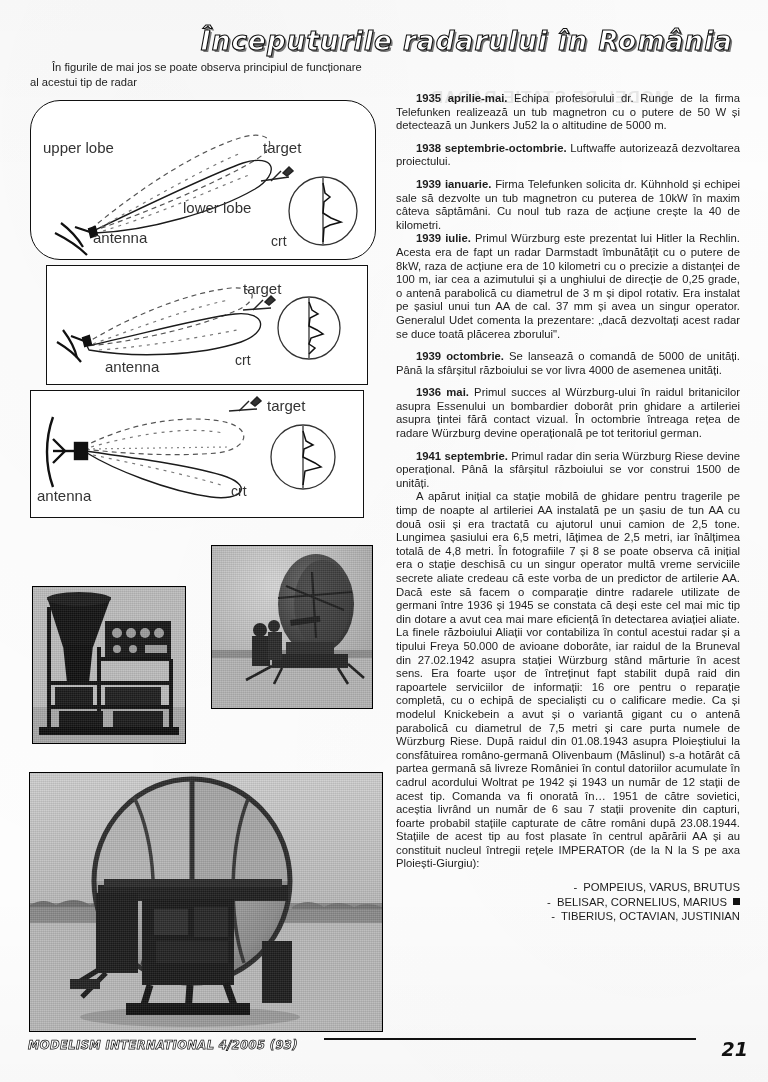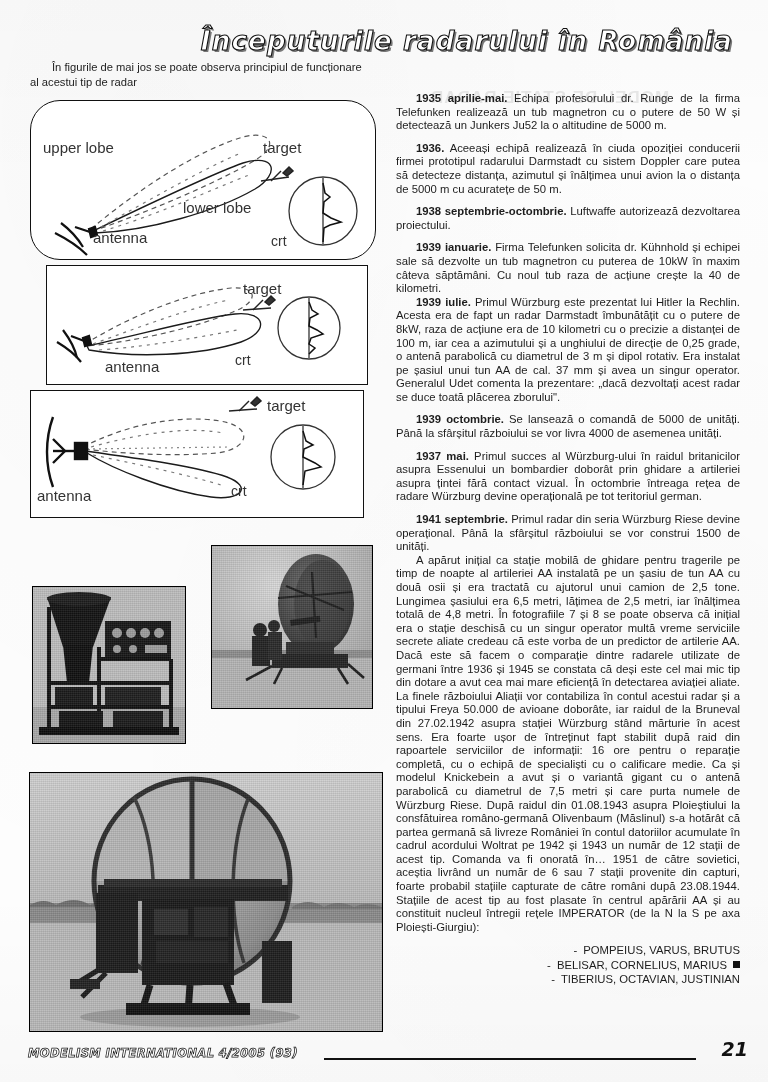--- a/index.html
+++ b/index.html
@@ -143,21 +143,21 @@
   }
 
   
   #footer {
     position: absolute;
     left: 28px;
     right: 20px;
     bottom: 22px;
     height: 22px;
     display: flex;
-    align-items: flex-end;
+    align-items: flex-start;
     gap: 26px;
   }
   #footer-journal {
     font-family: "DejaVu Sans", sans-serif;
     font-size: 11.5px;
     font-weight: bold;
     font-style: italic;
     color: #ffffff;
     -webkit-text-stroke: 0.75px #151515;
     white-space: nowrap;
@@ -423,42 +423,39 @@
     </svg>
     <div class="grain"></div>
   </div>
 
   <div id="right-col">
 
     <p>
       <b>1935 aprilie-mai.</b><span> Echipa profesorului dr. Runge de la firma Telefunken realizează un tub magnetron cu o putere de 50 W și detectează un Junkers Ju52 la o altitudine de 5000 m.</span>
     </p>
 
-    <p>
-      <b>1936.</b><span> Aceeași echipă realizează în ciuda opoziției conducerii firmei prototipul radarului Darmstadt cu sistem Doppler care putea să detecteze distanța, azimutul și înălțimea unui avion la o distanța de 5000 m cu acuratețe de 50 m.</span>
-    </p>
 
     <p>
       <b>1938 septembrie-octombrie.</b><span> Luftwaffe autorizează dezvoltarea proiectului.</span>
     </p>
 
     <p class="tight">
       <b>1939 ianuarie.</b><span> Firma Telefunken solicita dr. Kühnhold și echipei sale să dezvolte un tub magnetron cu puterea de 10kW în maxim câteva săptămâni. Cu noul tub raza de acțiune crește la 40 de kilometri.</span>
     </p>
 
     <p>
       <b>1939 iulie.</b><span> Primul Würzburg este prezentat lui Hitler la Rechlin. Acesta era de fapt un radar Darmstadt îmbunătățit cu o putere de 8kW, raza de acțiune era de 10 kilometri cu o precizie a distanței de 100 m, iar cea a azimutului și a unghiului de direcție de 0,25 grade, o antenă parabolică cu diametrul de 3 m și dipol rotativ. Era instalat pe șasiul unui tun AA de cal. 37 mm și avea un singur operator. Generalul Udet comenta la prezentare: „dacă dezvoltați acest radar se duce toată plăcerea zborului".</span>
     </p>
 
     <p>
       <b>1939 octombrie.</b><span> Se lansează o comandă de 5000 de unități. Până la sfârșitul războiului se vor livra 4000 de asemenea unități.</span>
     </p>
 
     <p>
-      <b>1937 mai.</b><span> Primul succes al Würzburg-ului în raidul britanicilor asupra Essenului un bombardier doborât prin ghidare a artileriei asupra țintei fără contact vizual. În octombrie întreaga rețea de radare Würzburg devine operațională pe tot teritoriul german.</span>
+      <b>1936 mai.</b><span> Primul succes al Würzburg-ului în raidul britanicilor asupra Essenului un bombardier doborât prin ghidare a artileriei asupra țintei fără contact vizual. În octombrie întreaga rețea de radare Würzburg devine operațională pe tot teritoriul german.</span>
     </p>
 
     <p class="tight">
       <b>1941 septembrie.</b><span> Primul radar din seria Würzburg Riese devine operațional. Până la sfârșitul războiului se vor construi  1500 de unități.</span>
     </p>
 
     <p>A apărut inițial  ca stație mobilă de ghidare pentru tragerile pe timp de noapte al artileriei AA instalată pe un șasiu de tun AA cu două osii și era tractată cu ajutorul unui camion de 2,5 tone. Lungimea șasiului era 6,5 metri, lățimea de 2,5 metri, iar înălțimea totală de 4,8 metri. În fotografiile 7 și 8 se poate observa că inițial era o stație deschisă cu un singur operator multă vreme serviciile secrete aliate credeau că este vorba de un predictor de artilerie AA. Dacă este să facem o comparație dintre radarele utilizate de germani între 1936 și 1945 se constata că deși este cel mai mic tip din dotare a avut cea mai mare eficiență în detectarea aviației aliate. La finele războiului Aliații vor contabiliza în contul acestui radar și a tipului Freya 50.000 de avioane doborâte, iar raidul de la Bruneval din 27.02.1942 asupra stației Würzburg stând mărturie în acest sens. Era foarte ușor de întreținut fapt stabilit după raid din rapoartele serviciilor de informații: 16 ore pentru o reparație completă, cu o echipă de specialiști cu o calificare medie. Ca și modelul Knickebein a avut și o variantă gigant cu o antenă parabolică cu diametrul de 7,5 metri și care purta numele de Würzburg Riese. După raidul din 01.08.1943 asupra Ploieștiului la consfătuirea româno-germană Olivenbaum (Măslinul) s-a hotărât că partea germană să livreze României în contul datoriilor acumulate în cadrul acordului Woltrat pe 1942 și 1943 un număr de 12 stații de acest tip. Comanda va fi onorată în… 1951 de către sovietici, aceștia livrând un număr de 6 sau 7 stații provenite din capturi, foarte probabil stațiile capturate de către români după 23.08.1944. Stațiile de acest tip au fost plasate în centrul apărării AA și au constituit nucleul întregii rețele IMPERATOR (de la N la S pe axa Ploiești-Giurgiu):</p>
 
     <ul class="station-list">
       <li><span class="dash">-</span><span>POMPEIUS, VARUS, BRUTUS</span></li>

